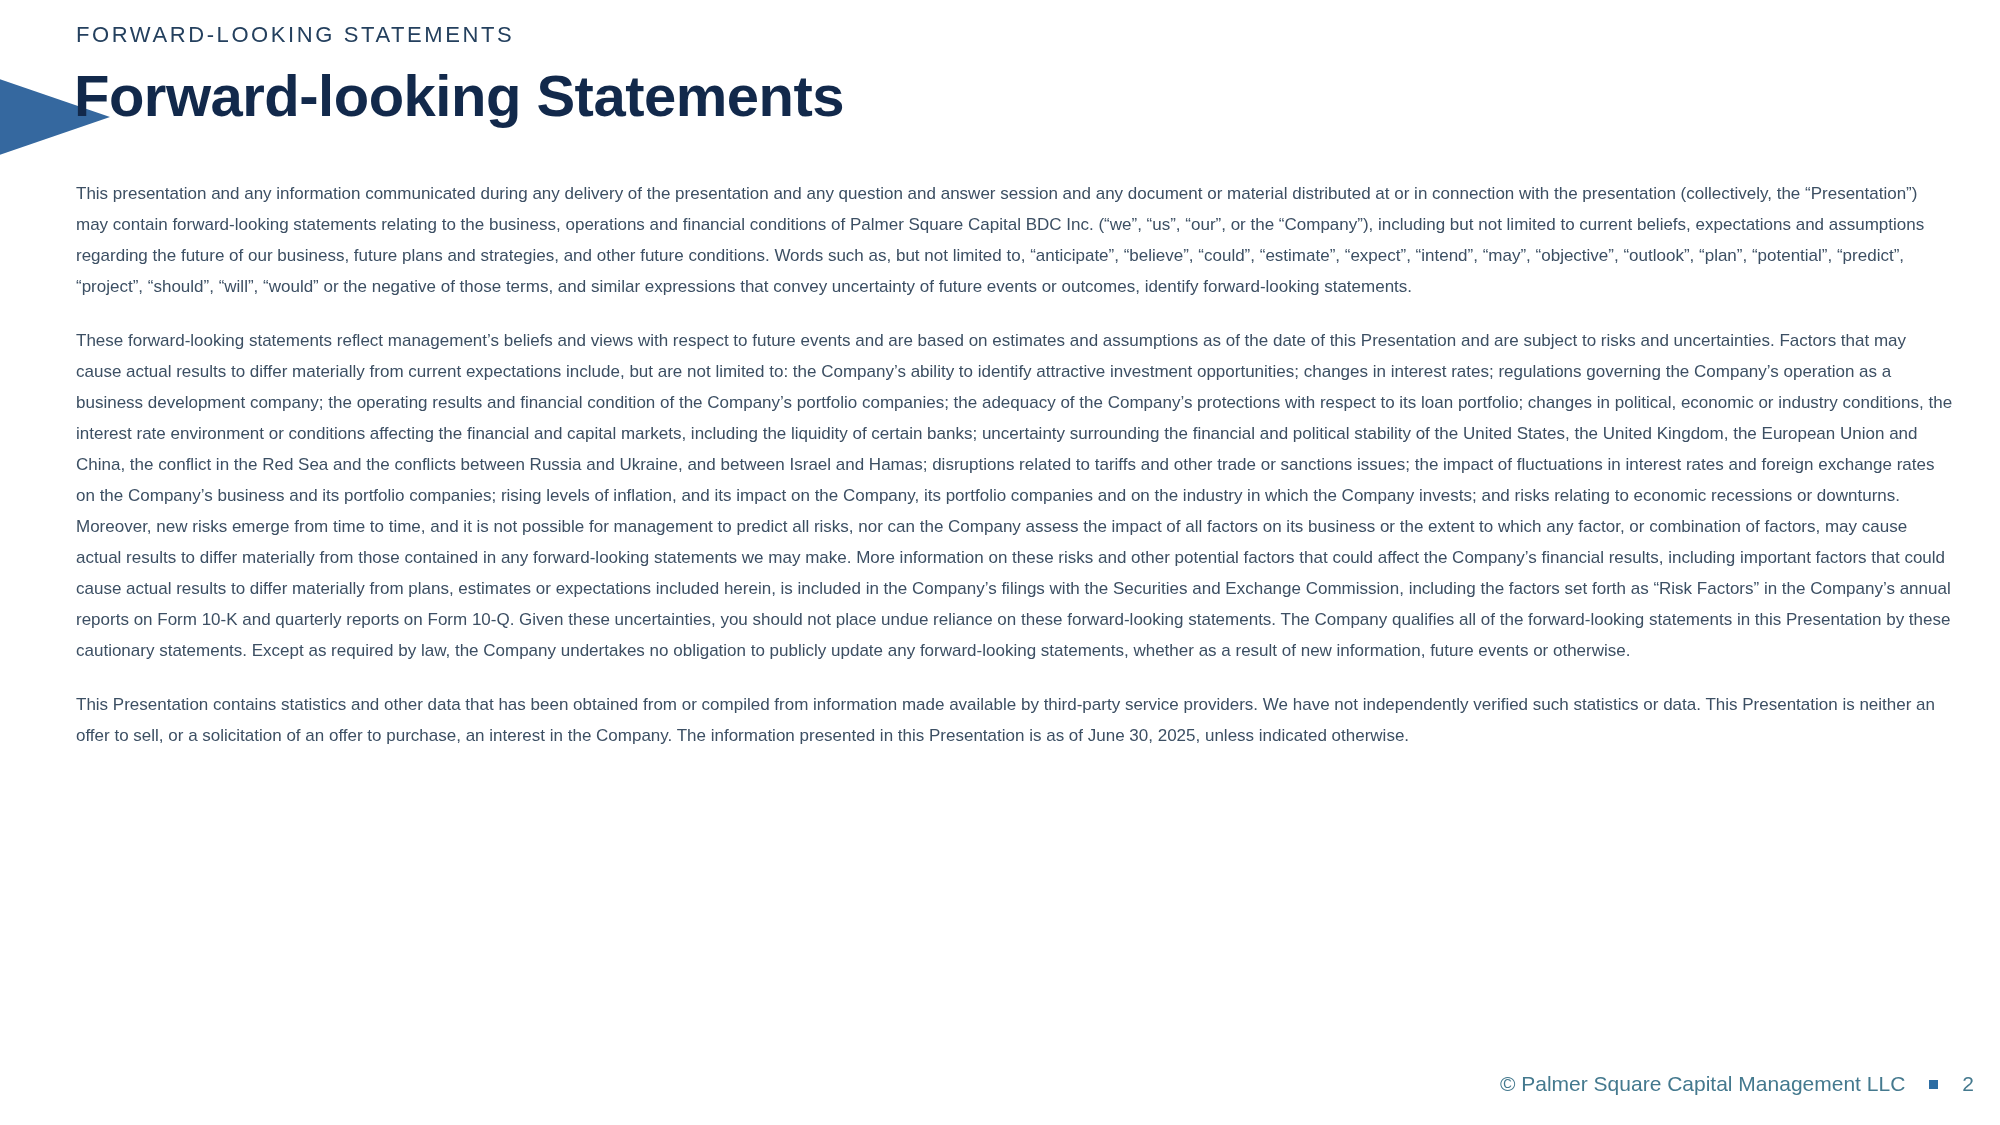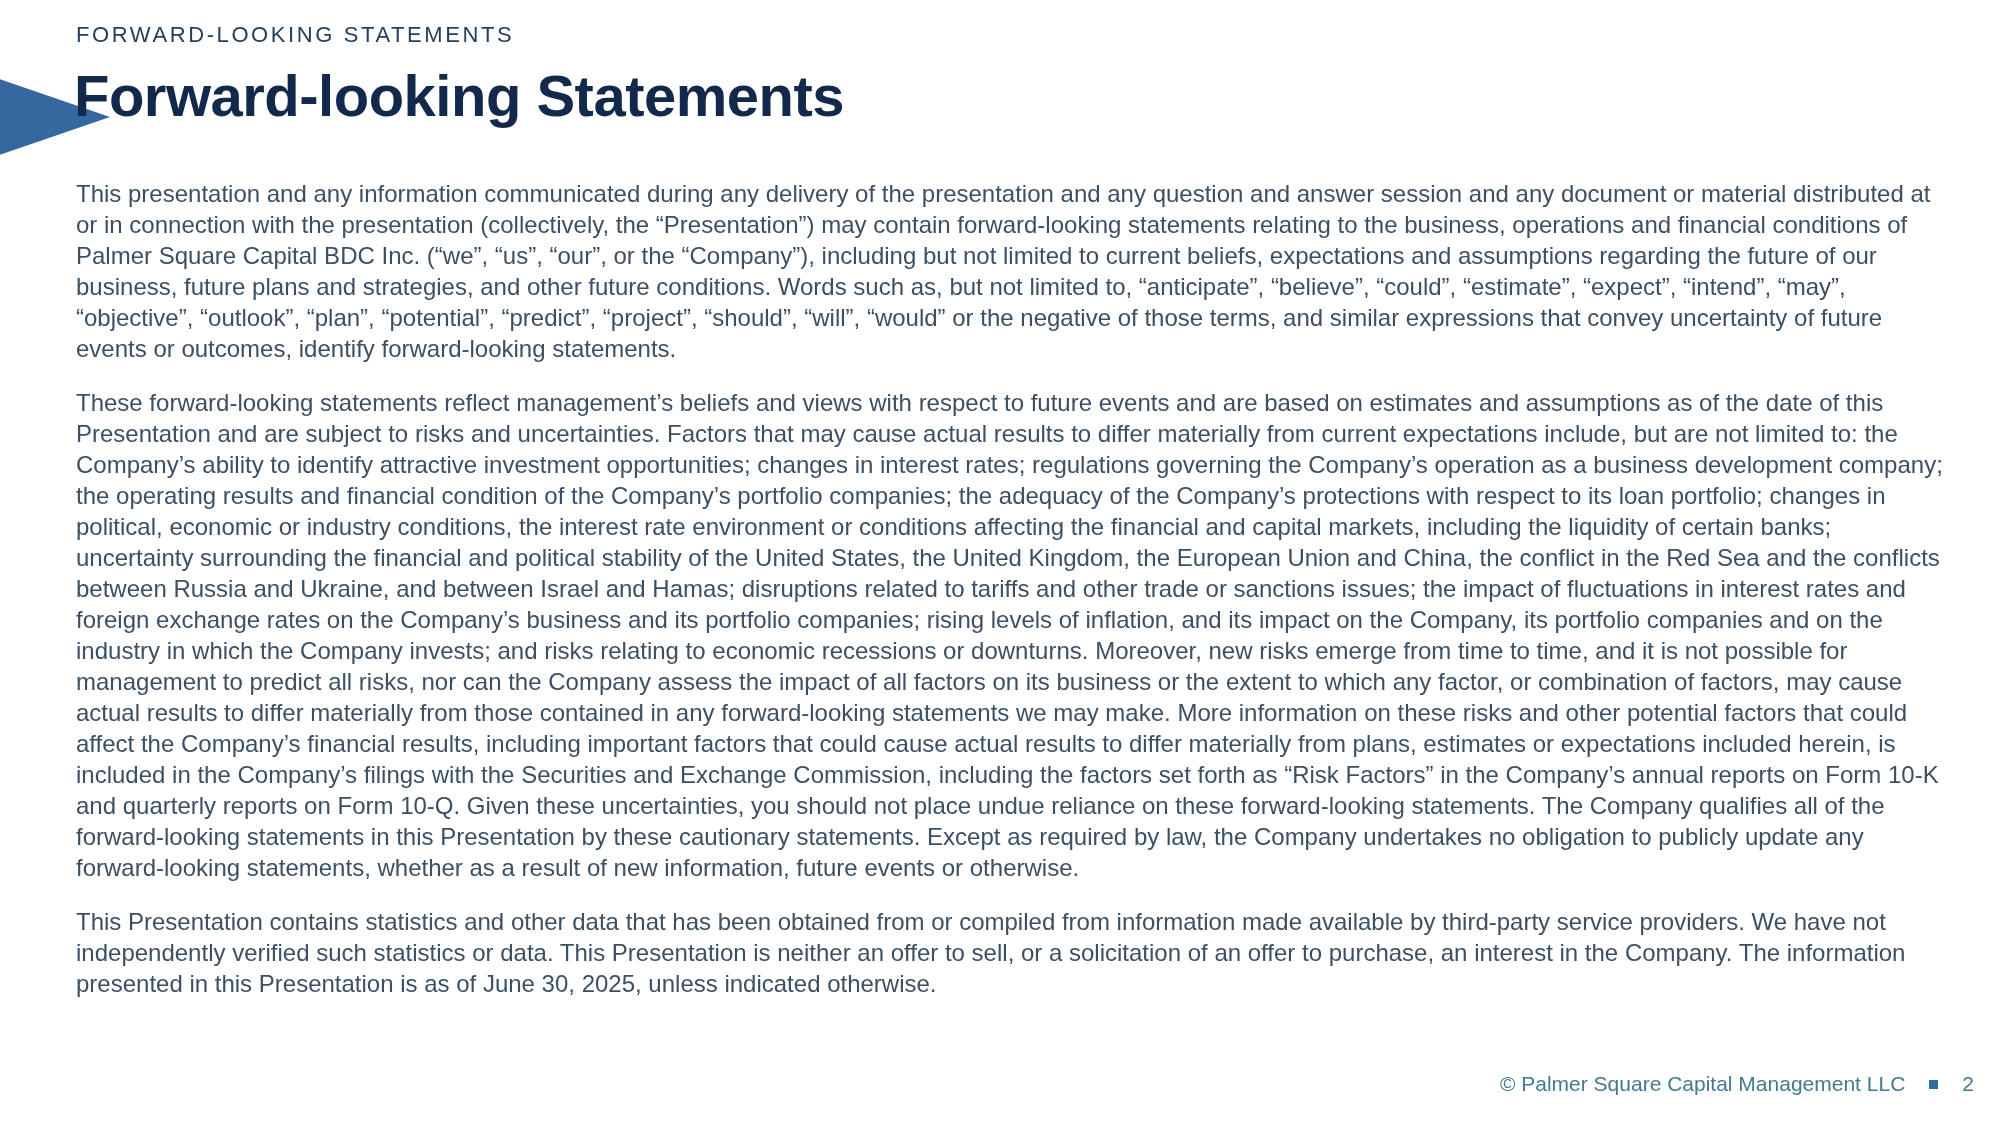--- a/index.html
+++ b/index.html
@@ -43,21 +43,21 @@
     clip-path: polygon(0 18%, 100% 50%, 0 82%);
   }
 
   
   .content {
     position: absolute;
     left: 76px;
     top: 178px;
     width: 1878px;
     color: #3c4f63;
-    font-size: 24px;
+    font-size: 17px;
     line-height: 31px;
   }
   .content p { margin: 0 0 23px 0; }
 
   
   .footer-logo {
     position: absolute;
     left: 73px;
     top: 1056px;
     display: flex;

